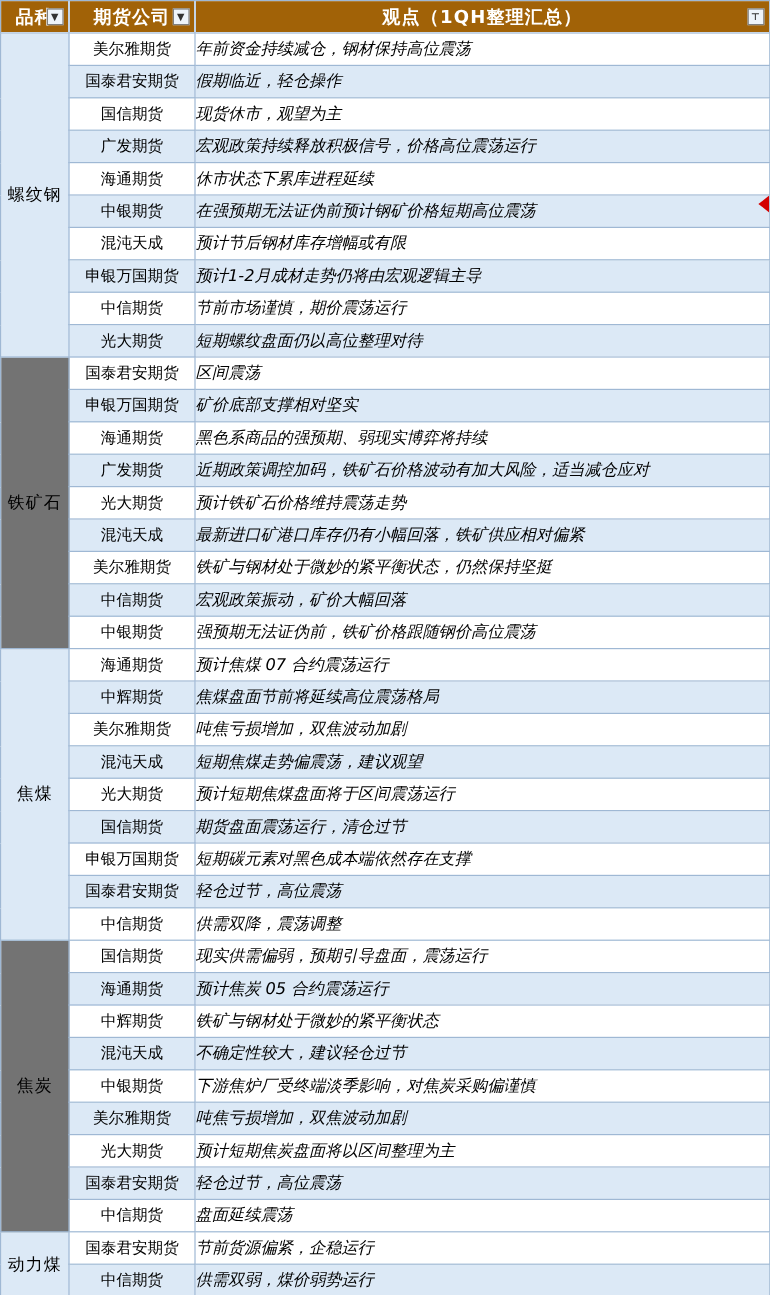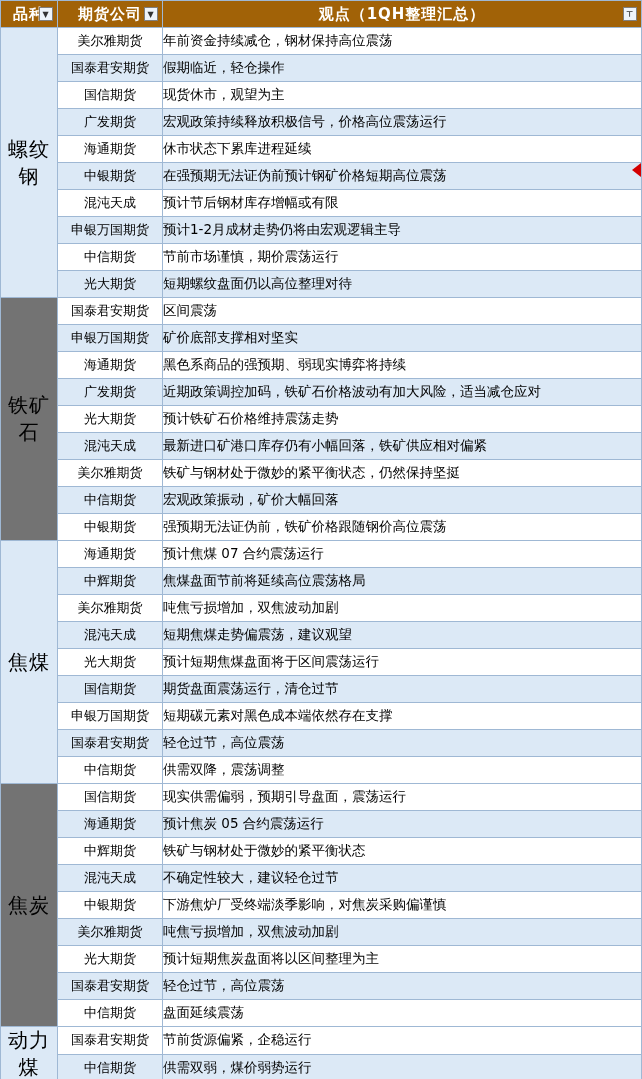--- a/index.html
+++ b/index.html
@@ -44,21 +44,21 @@
     color: #333;
     font-size: 8px;
     line-height: 13px;
     text-align: center;
     box-sizing: border-box;
   }
   
   td.cat {
     width: 56px;
     text-align: center;
-    font-size: 20px;
+    font-size: 14px;
     color: #000;
     font-weight: normal;
     background: #dce9f6;
     letter-spacing: 1px;
   }
   td.cat.alt {
     background: #737373;
   }
   td.firm {
     width: 104px;
@@ -95,20 +95,21 @@
     border-top: 7px solid transparent;
     border-bottom: 7px solid transparent;
     border-right: 9px solid #d40000;
   }
   .view-wrap {
     position: relative;
     width: 100%;
     height: 100%;
     display: flex;
     align-items: center;
+    font-style: italic;
   }
 </style>
 </head>
 <body>
 
 <table class="grid">
   <thead>
     <tr>
       <th style="width:56px;">
         <span>品种</span>

